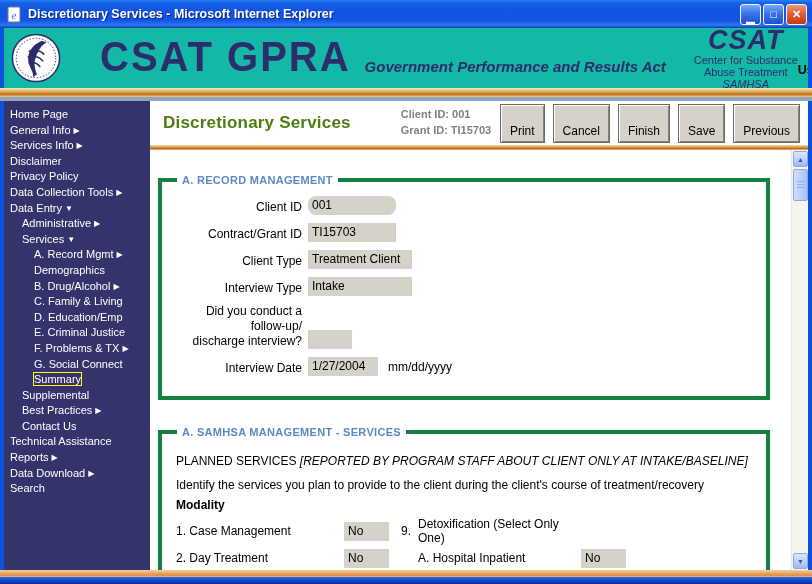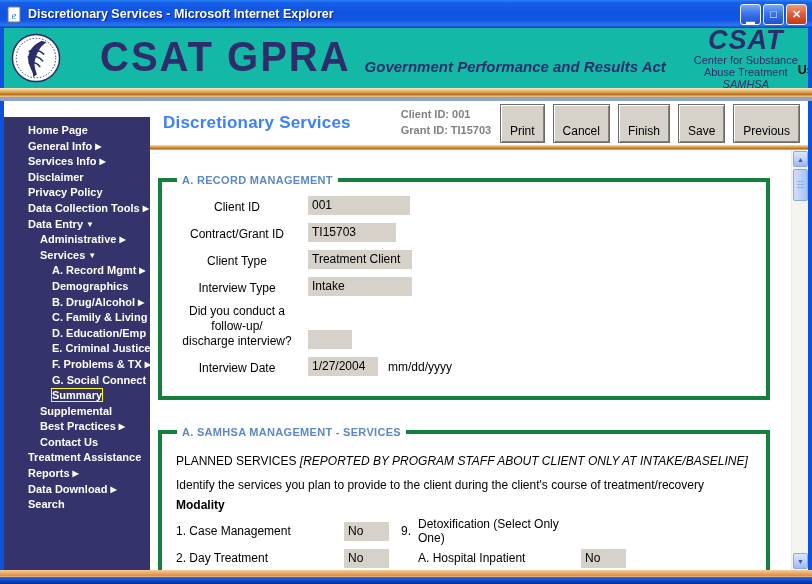--- a/index.html
+++ b/index.html
@@ -40,51 +40,51 @@
     margin:0 0 10px 22px; cursor:pointer; }
   .username { font-weight:bold; font-size:12.5px; color:#000; white-space:nowrap; }
 
   .goldbar { height:9px; flex:0 0 9px;
     background:linear-gradient(180deg,#f2e7cb 0%,#ecd29a 18%,#e2ab51 42%,#c97e2b 62%,#b66c22 70%,#d9994a 82%,#eccd96 100%); }
   .bluestrip { height:4px; flex:0 0 4px; background:#8fa3c2; }
 
   
   .bodyrow { flex:1; display:flex; margin:0 4px; background:#fff; overflow:hidden; }
 
-  .sidebar { width:146px; flex:0 0 146px; background:#34336b; color:#fff; padding:6px 2px 0 24px;
-    font-size:11px; font-weight:bold; overflow:hidden;margin-top:16px; }
+  .sidebar { width:146px; flex:0 0 146px; background:#34336b; color:#fff; padding:6px 2px 0 6px;
+    font-size:11px; font-weight:normal; overflow:hidden; }
   .nav-item { line-height:15.6px; white-space:nowrap; cursor:pointer; }
   .nav-item .arrow { font-size:8px; margin-left:3px; vertical-align:1px; }
   .indent-0 { padding-left:0; } .indent-1 { padding-left:12px; } .indent-2 { padding-left:24px; }
   .nav-label.active-box { outline:1px solid #ffff00; outline-offset:0px; }
 
   .main { flex:1; display:flex; flex-direction:column; background:#fff; overflow:hidden; }
 
   .page-header { height:44px; flex:0 0 44px; display:flex; align-items:center; padding:0 8px 0 13px; }
-  .page-title { color:#3b82f6; font-size:17px; font-weight:bold; letter-spacing:.2px; white-space:nowrap; }
+  .page-title { color:#4d7c0f; font-size:17px; font-weight:bold; letter-spacing:.2px; white-space:nowrap; }
   .id-block { margin-left:50px; color:#808080; font-weight:bold; font-size:11px; line-height:1.45; white-space:nowrap; }
   .toolbar { margin-left:auto; display:flex; gap:8px; }
   .btn { background:#d6d2ca; border:1px solid #6b6b6b; border-radius:0;
     box-shadow: inset 1px 1px 0 #ffffff, inset -1px -1px 0 #868478;
     font-family:"Liberation Sans",sans-serif; font-size:12px; color:#000;
     padding:19px 9px 4px; cursor:pointer; white-space:nowrap; }
 
   .golddivider { height:5px; flex:0 0 5px;
     background:linear-gradient(180deg,#f0e0b8 0%,#e0a94f 35%,#c07028 70%,#e7b877 100%); }
 
   
   .form-area { position:relative; flex:1; overflow:hidden; background:#fff; }
   .form-clip { position:absolute; left:0; top:0; right:17px; bottom:0; overflow:hidden; }
 
   fieldset { border:4px solid #15803d; margin:24px 21px 0 8px; padding:10px 8px 12px 10px; }
   fieldset legend { color:#5c88c6; font-weight:bold; font-size:11px; padding:0 5px; margin-left:5px;
     letter-spacing:.3px; }
 
   .frow { display:flex; align-items:flex-end; margin-bottom:8px; }
-  .frow .flabel { width:130px; text-align:center; font-size:12px; color:#000; margin-right:6px;
+  .frow .flabel { width:130px; text-align:right; font-size:12px; color:#000; margin-right:6px;
     white-space:pre-line; line-height:1.25; }
   .fieldbox { background:#d6d2c9; height:19px; font-size:12px; color:#000; padding:2px 4px 0;
     overflow:hidden; white-space:nowrap; }
   .frow .suffix { font-size:12px; margin-left:10px; padding-bottom:2px; }
 
   .svc-text { font-size:12px; color:#000; margin:4px 0 0 4px; line-height:1.65; }
   .svc-text .brkt { font-style:italic; }
   .svc-modality { font-weight:bold; font-size:12px; margin:2px 0 10px 4px; }
 
   .svc-row { display:flex; align-items:center; margin:0 0 8px 4px; height:19px; }
@@ -172,21 +172,21 @@
         <div class="nav-item indent-2"><span class="nav-label">B. Drug/Alcohol</span><span class="arrow">▶</span></div>
         <div class="nav-item indent-2"><span class="nav-label">C. Family &amp; Living</span></div>
         <div class="nav-item indent-2"><span class="nav-label">D. Education/Emp</span></div>
         <div class="nav-item indent-2"><span class="nav-label">E. Criminal Justice</span></div>
         <div class="nav-item indent-2"><span class="nav-label">F. Problems &amp; TX</span><span class="arrow">▶</span></div>
         <div class="nav-item indent-2"><span class="nav-label">G. Social Connect</span></div>
         <div class="nav-item indent-2"><span class="nav-label active-box">Summary</span></div>
         <div class="nav-item indent-1"><span class="nav-label">Supplemental</span></div>
         <div class="nav-item indent-1"><span class="nav-label">Best Practices</span><span class="arrow">▶</span></div>
         <div class="nav-item indent-1"><span class="nav-label">Contact Us</span></div>
-        <div class="nav-item indent-0"><span class="nav-label">Treatment Assistance</span></div>
+        <div class="nav-item indent-0"><span class="nav-label">Technical Assistance</span></div>
         <div class="nav-item indent-0"><span class="nav-label">Reports</span><span class="arrow">▶</span></div>
         <div class="nav-item indent-0"><span class="nav-label">Data Download</span><span class="arrow">▶</span></div>
         <div class="nav-item indent-0"><span class="nav-label">Search</span></div>
       </div>
 
     <div class="main">
       <div class="page-header">
         <span class="page-title">Discretionary Services</span>
         <span class="id-block">
           <span>Client ID: 001</span><br>
@@ -203,21 +203,21 @@
       <div class="golddivider"></div>
 
       <div class="form-area">
         <div class="form-clip">
 
           <fieldset>
             <legend>A. RECORD MANAGEMENT</legend>
             <div id="rm-fields">
                 <div class="frow">
                   <span class="flabel">Client ID</span>
-                  <span class="fieldbox" style="width: 102px;">001</span>
+                  <span class="fieldbox" style="width: 88px; border-radius: 8px;">001</span>
                 </div>
                 <div class="frow">
                   <span class="flabel">Contract/Grant ID</span>
                   <span class="fieldbox" style="width: 88px;">TI15703</span>
                 </div>
                 <div class="frow">
                   <span class="flabel">Client Type</span>
                   <span class="fieldbox" style="width: 104px;">Treatment Client</span>
                 </div>
                 <div class="frow">

